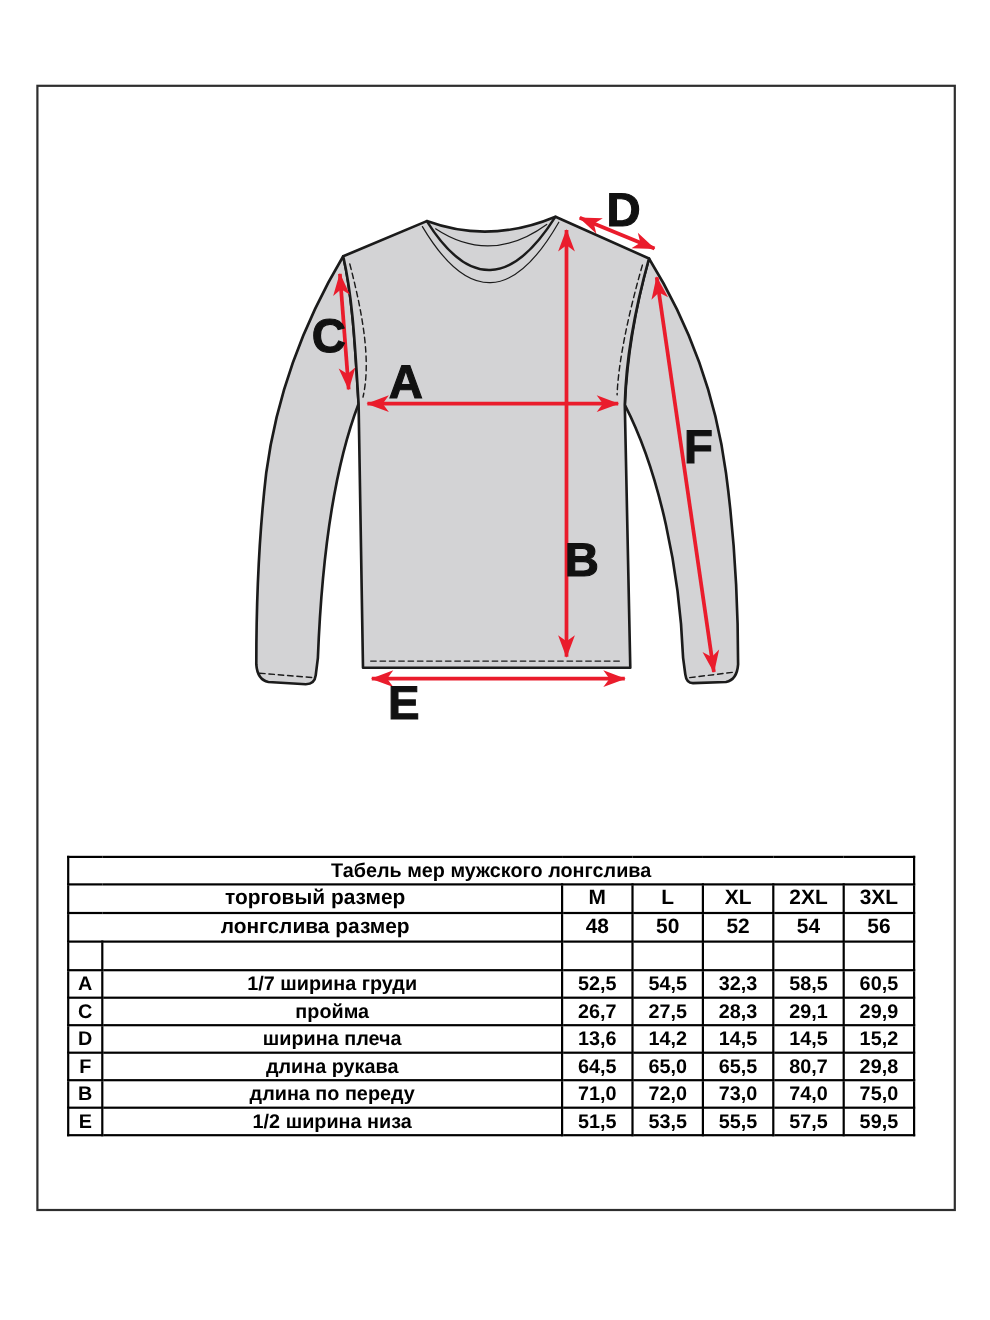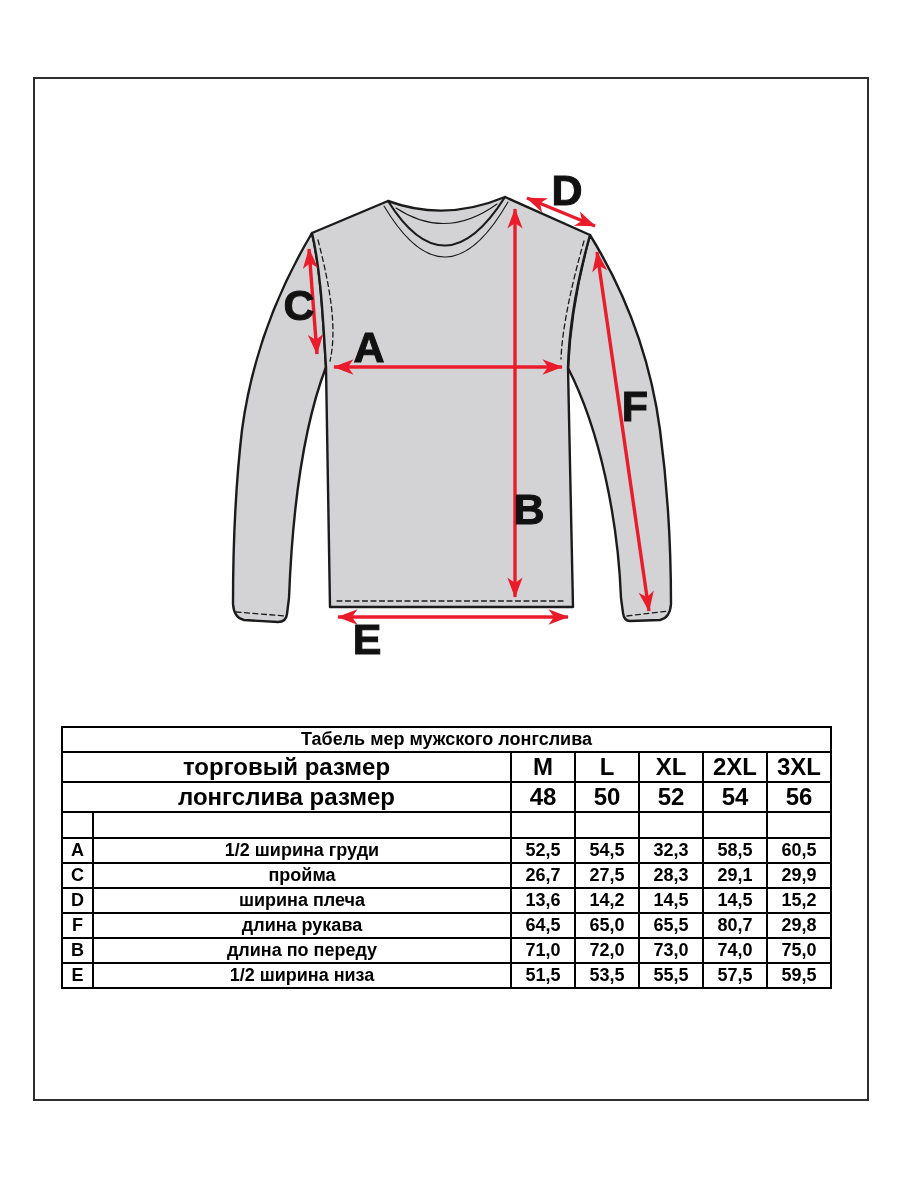--- a/index.html
+++ b/index.html
@@ -17,33 +17,33 @@
   svg.diagram {
     position:absolute; left:0; top:0; width:900px; height:1200px;
   }
   .measure-label {
     font-family:"Liberation Sans", sans-serif;
     font-weight:bold; font-size:43px; fill:#111;
     paint-order:stroke; stroke:#111; stroke-width:1px;
     text-anchor:middle;
   }
   table.size-table {
-    position:absolute; left:61px; top:726px;
+    position:absolute; left:61px; top:778px;
     width:769px; border-collapse:collapse; table-layout:fixed;
     background:#ffffff;
   }
   table.size-table td {
     border:2px solid #000000;
     text-align:center; vertical-align:middle;
     font-weight:bold; color:#000; padding:0 2px;
     font-size:18px; height:23px;
     overflow:hidden; white-space:nowrap;
   }
   td.table-title { height:53px; font-size:23px; }
-  tr.hdr td { height:24px; font-size:24px; }
+  tr.hdr td { height:24px; font-size:19px; }
   tr.spacer td { height:24px; }
 </style>
 </head>
 <body>
 
 <div class="frame"></div>
 
 <svg class="diagram" viewBox="0 0 900 1200">
   <defs>
     <marker id="arrowR" markerWidth="6.5" markerHeight="5.2" viewBox="0 0 13 10" refX="12" refY="5" orient="auto-start-reverse" markerUnits="strokeWidth">
@@ -151,21 +151,21 @@
       <td></td>
       <td></td>
       <td></td>
       <td></td>
       <td></td>
       <td></td>
       <td></td>
     </tr>
     <tr>
       <td>A</td>
-      <td>1/2 ширина груди</td>
+      <td>1/7 ширина груди</td>
       <td>52,5</td>
       <td>54,5</td>
       <td>32,3</td>
       <td>58,5</td>
       <td>60,5</td>
     </tr>
     <tr>
       <td>C</td>
       <td>пройма</td>
       <td>26,7</td>

